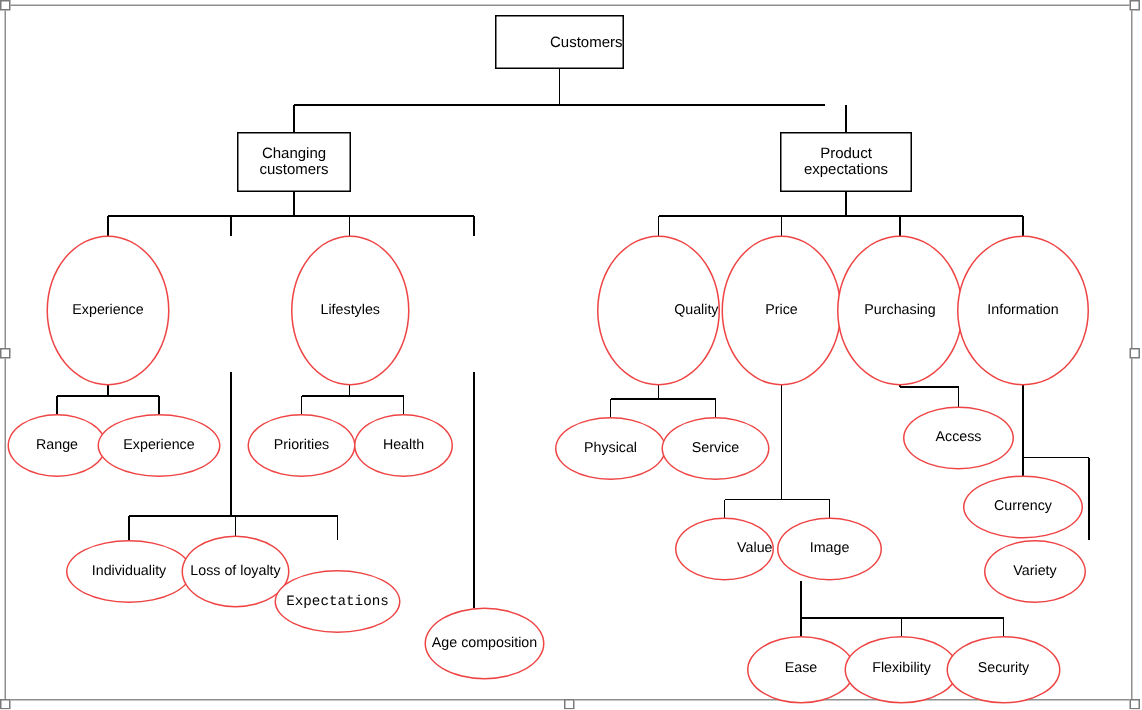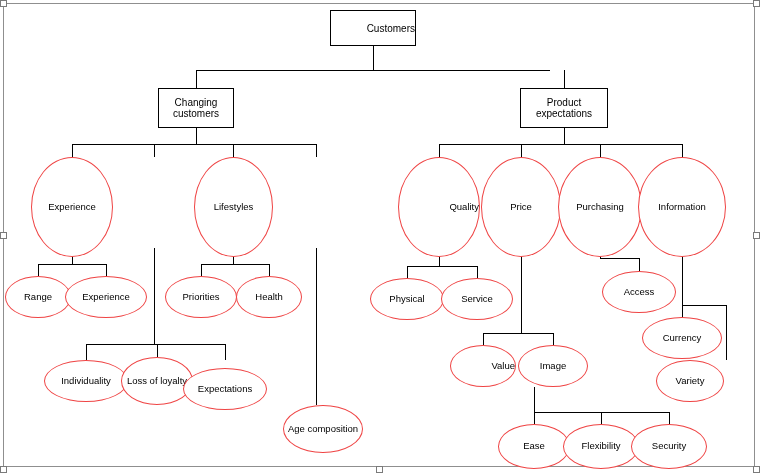--- a/index.html
+++ b/index.html
@@ -130,21 +130,21 @@
   <div class="node ell" style="left:236px;top:276px;width:66px;height:42px;">
     <span>Health</span>
   </div>
 
   <div class="node ell" style="left:44px;top:360px;width:84px;height:42px;">
     <span>Individuality</span>
   </div>
   <div class="node ell" style="left:121px;top:357px;width:72px;height:48px;">
     <span>Loss of loyalty</span>
   </div>
-  <div class="node ell" style="left:183px;top:368px;width:84px;height:42px;">
+  <div class="node ell" style="left:183px;top:380px;width:84px;height:42px;font-family:Liberation Mono, monospace;">
     <span>Expectations</span>
   </div>
   <div class="node ell" style="left:283px;top:405px;width:80px;height:48px;">
     <span>Age composition</span>
   </div>
 
   <div class="node ell" style="left:370px;top:278px;width:74px;height:42px;">
     <span>Physical</span>
   </div>
   <div class="node ell" style="left:441px;top:278px;width:72px;height:42px;">

